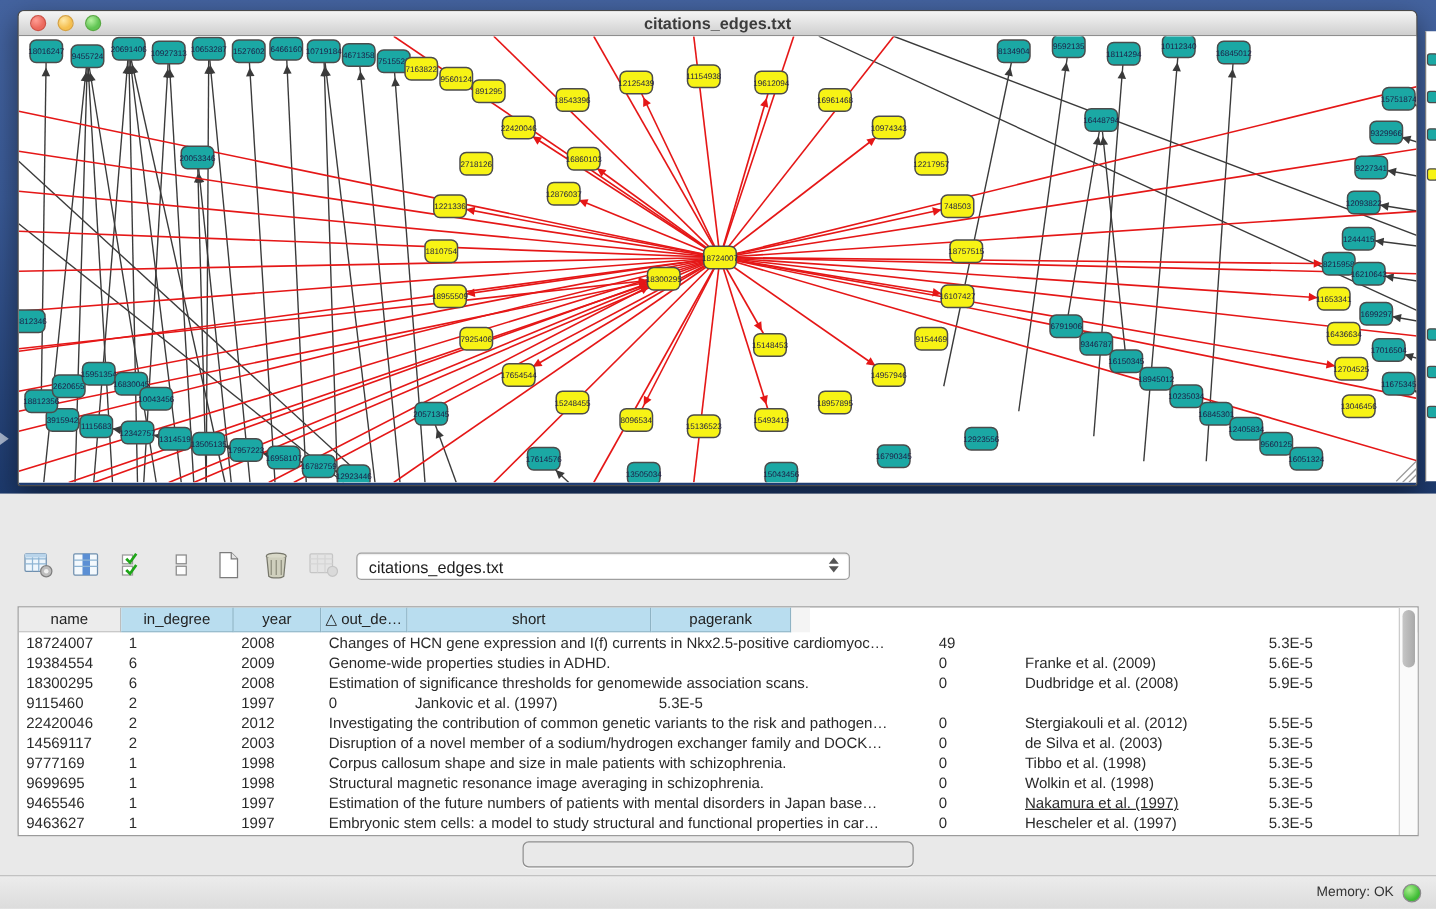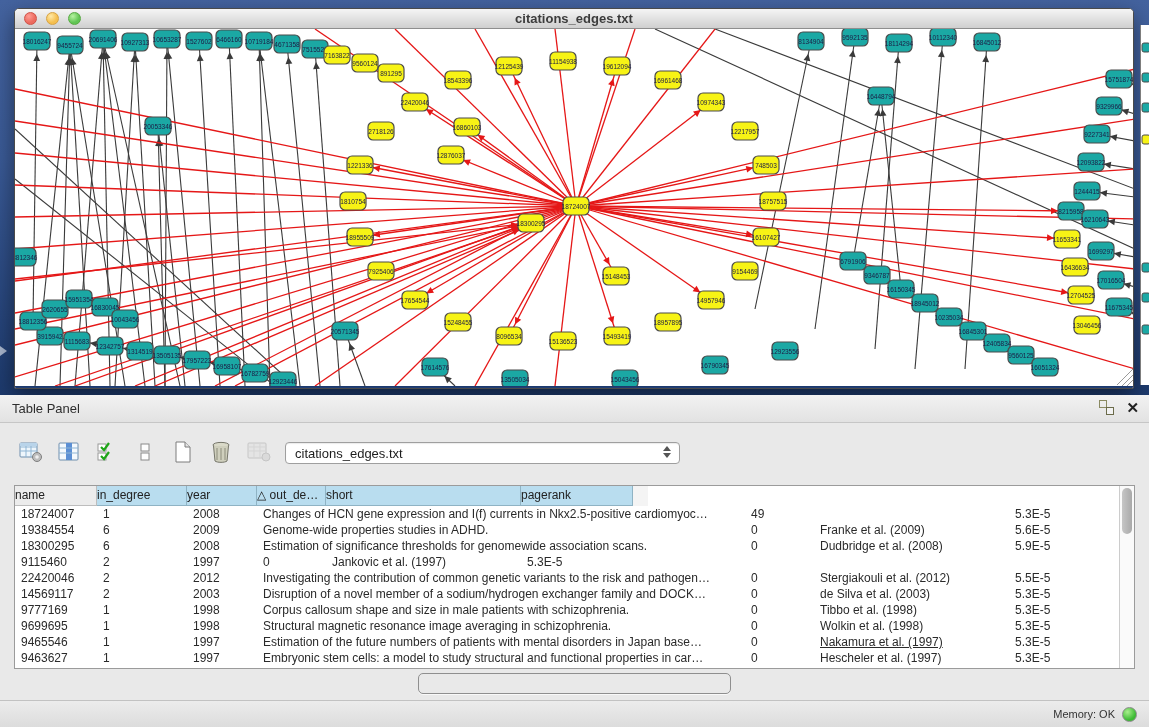--- a/index.html
+++ b/index.html
@@ -52,21 +52,21 @@
   .combo-arrows { position:absolute; right:6px; top:3px; width:10px; height:16px; }
   .combo-arrows .up { width:0;height:0;border-left:4px solid transparent;border-right:4px solid transparent;
                       border-bottom:5px solid #555; margin-bottom:2px; }
   .combo-arrows .dn { width:0;height:0;border-left:4px solid transparent;border-right:4px solid transparent;
                       border-top:5px solid #555; }
 
   .grid-wrap { position:absolute; left:14px; top:90px; width:1121px; height:184px;
                border:1px solid #9b9b9b; background:#fff; overflow:hidden; }
   .grid-head { display:flex; height:20px; }
   .hcell { height:20px; background:#b9ddef; border-right:1px solid #8fb3c4; border-bottom:1px solid #8fb3c4;
-           font-size:12px; color:#222; text-align:left; line-height:19px; overflow:hidden; white-space:nowrap; }
+           font-size:12px; color:#222; text-align:center; line-height:19px; overflow:hidden; white-space:nowrap; }
   .hcell.plain { background:#ececec; border-right:1px solid #bdbdbd; border-bottom:1px solid #bdbdbd; }
   .hcell.spacer { background:#f4f4f4; border:none; }
   .grid-body { position:relative; }
   .trow { display:flex; height:16px; background:#fff; }
   .tcell { font-size:12px; color:#2a2a2a; padding-left:6px; line-height:16px;
            overflow:hidden; white-space:nowrap; }
   .vscroll { position:absolute; right:0; top:0; width:15px; height:182px; background:#fafafa; border-left:1px solid #cccccc; }
   .vthumb { position:absolute; left:2px; top:2px; width:10px; height:46px; background:linear-gradient(90deg,#c6c6c6,#a9a9a9);
             border-radius:5px; }
 
@@ -492,30 +492,20 @@
       <rect x="1" y="78" width="8" height="9" rx="2" fill="#1ba8a4" stroke="#4b4b4b"></rect>
       <rect x="1" y="110" width="8" height="9" rx="2" fill="#f7f315" stroke="#4b4b4b"></rect>
       <rect x="1" y="238" width="8" height="9" rx="2" fill="#1ba8a4" stroke="#4b4b4b"></rect>
       <rect x="1" y="268" width="8" height="9" rx="2" fill="#1ba8a4" stroke="#4b4b4b"></rect>
       <rect x="1" y="300" width="8" height="9" rx="2" fill="#1ba8a4" stroke="#4b4b4b"></rect>
     </svg>
   </div>
 </div>
 
 <div class="table-panel">
-  <div class="panel-header">
-    <div class="panel-title">Table Panel</div>
-    <div class="panel-btns">
-      <div class="float-ic">
-          <div class="sq1"></div>
-          <div class="sq2"></div>
-        </div>
-      <div class="close-x">✕</div>
-    </div>
-  </div>
 
   <div class="toolbar">
     <div class="tool">
       <svg width="24" height="22">
           <rect x="1" y="2" width="17" height="14" rx="1" fill="#eef6fc" stroke="#6f8fae"></rect>
         <path d="M1 6h17M1 10h17M7 2v14M12 2v14" stroke="#8fb5d4" stroke-width="1"></path>
         <rect x="1" y="2" width="17" height="3" fill="#b9d4ea"></rect>
         <circle cx="18" cy="16" r="4.5" fill="#bdbdbd" stroke="#7f7f7f"></circle>
           <circle cx="18" cy="16" r="1.8" fill="#efefef"></circle>
         </svg>

